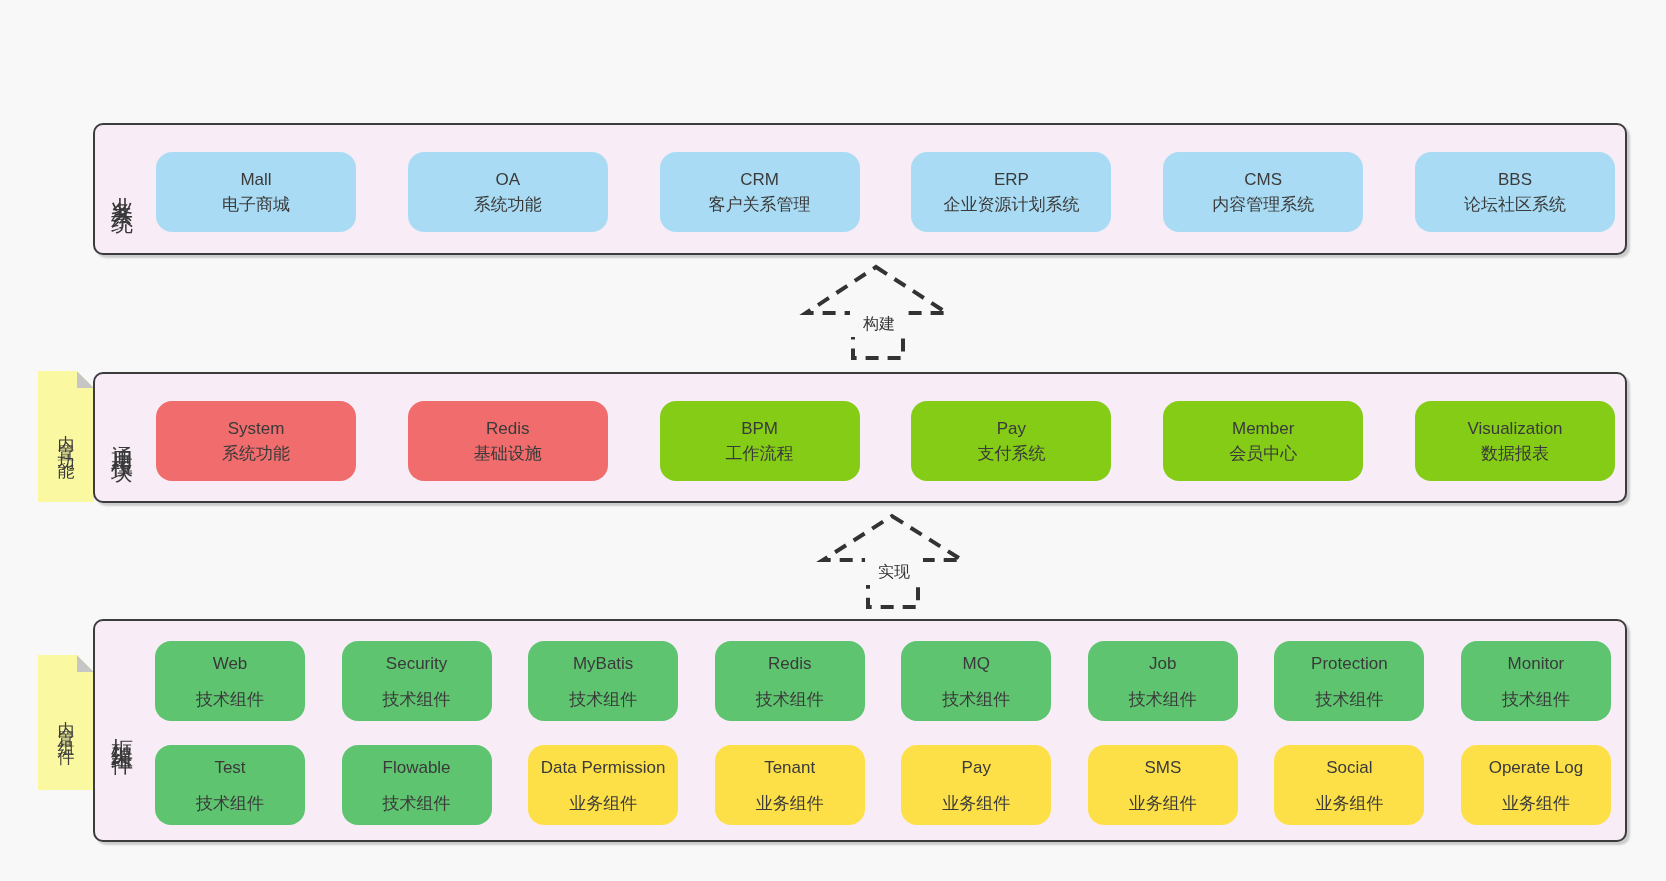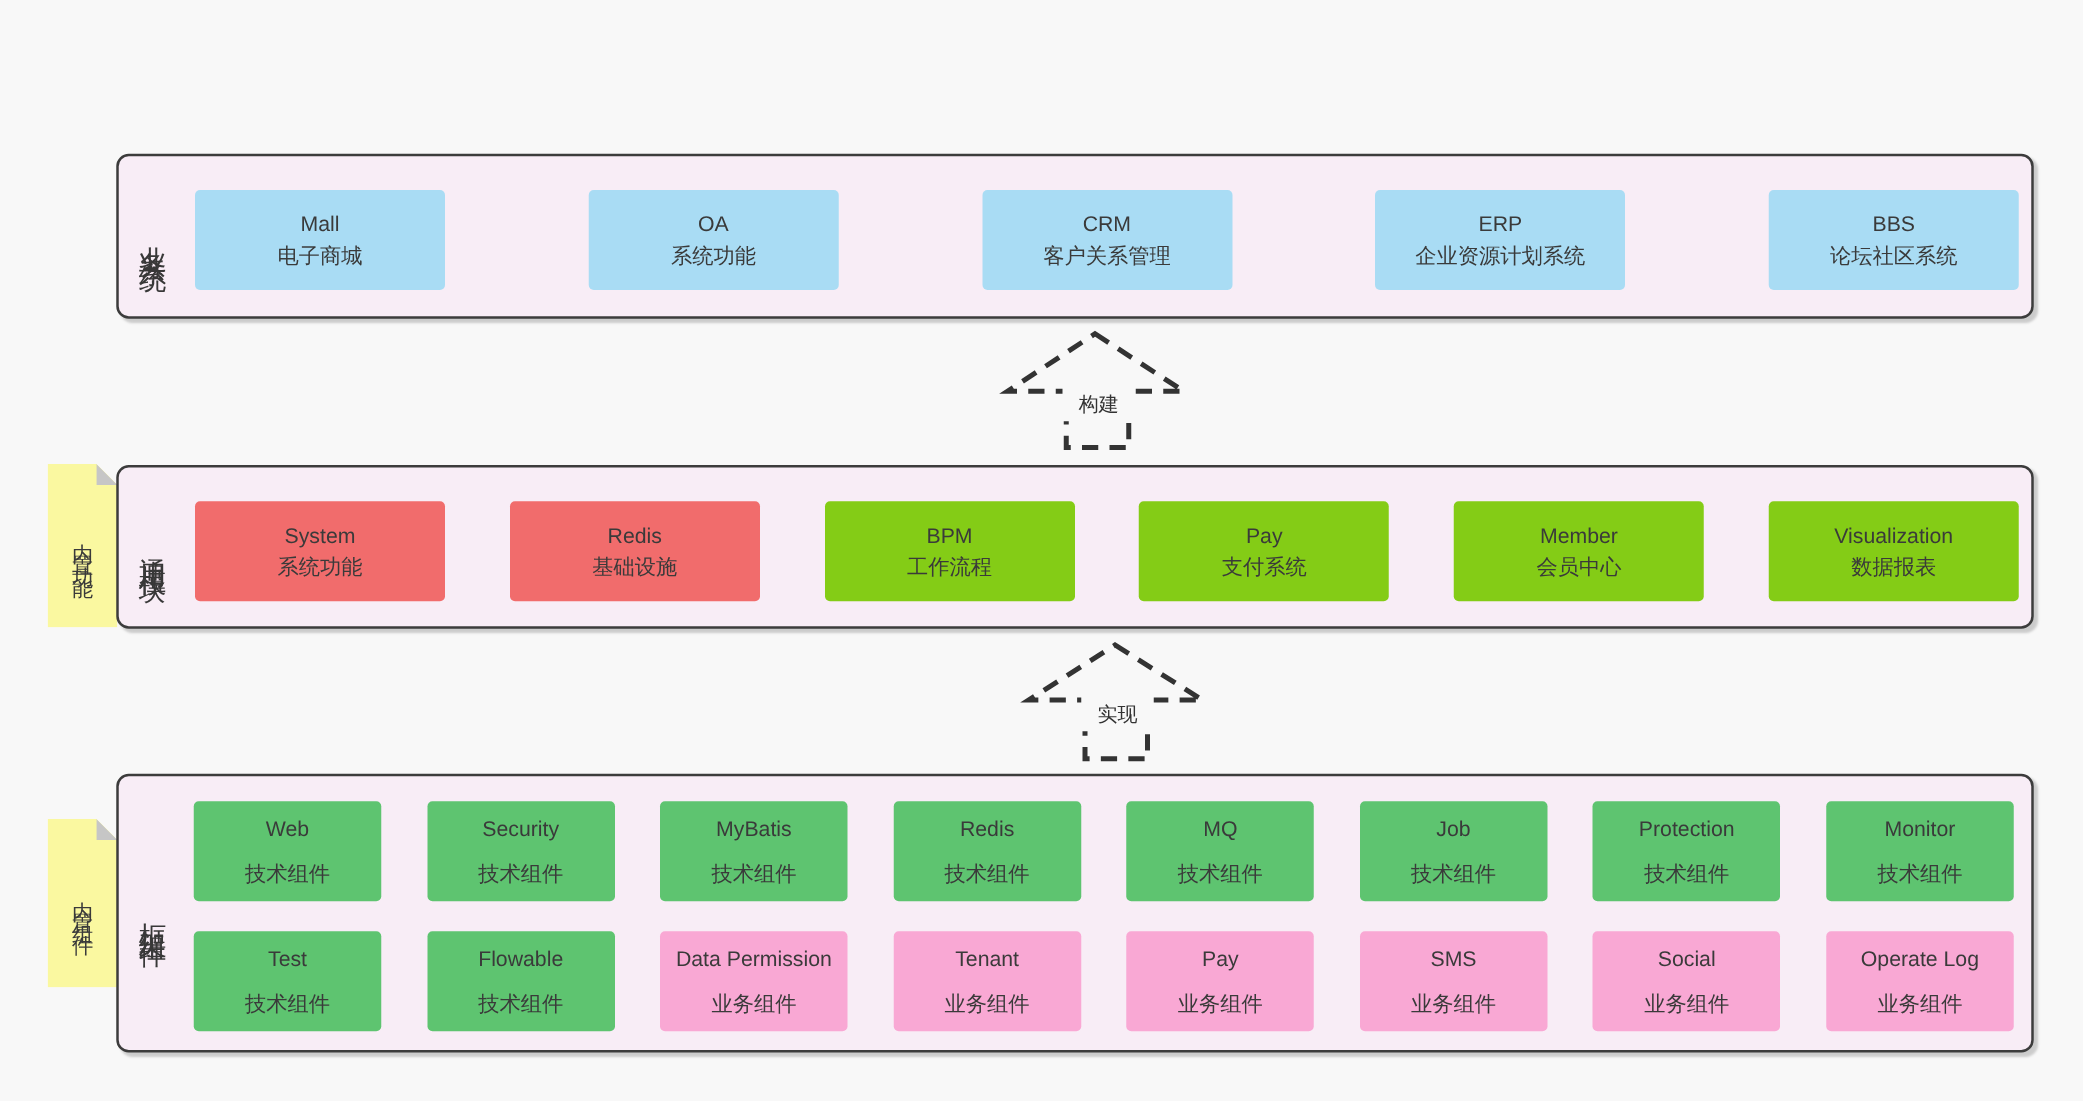--- a/index.html
+++ b/index.html
@@ -22,32 +22,32 @@
     writing-mode:vertical-rl; text-orientation:upright;
     font-size:22px; letter-spacing:5px; color:#383838; white-space:nowrap;
   }
   .boxes{
     position:absolute; display:flex; justify-content:space-between;
   }
   .row6{left:61px; width:1459px; top:27px;}
   .row8a{left:60px; width:1456px; top:20px;}
   .row8b{left:60px; width:1456px; top:124px;}
   .box{
-    box-sizing:border-box; height:80px; border-radius:4px;
+    box-sizing:border-box; height:80px; border-radius:16px;
     display:flex; flex-direction:column; justify-content:center; align-items:center;
     text-align:center; font-size:17px; line-height:25px; color:#3a3a3a;
     padding:0 12px;
   }
   .w200{width:200px;}
   .w150{width:150px; padding:0 10px;gap:11px;}
   .blue{background:#a9dcf4;}
   .red{background:#f16c6c;}
   .pink{background:#84cc16;}
   .green{background:#5ec470;}
-  .lightgreen{background:#f9a8d4;}
+  .lightgreen{background:#fde047;}
   .sticky{
     position:absolute; left:38px; width:56px; box-sizing:border-box;
     background:#faf8a0;
     clip-path:polygon(0 0, calc(100% - 17px) 0, 100% 17px, 100% 100%, 0 100%);
     display:flex; align-items:center; justify-content:center;
   }
   #sticky-modules{top:371px;height:131px;}
   #sticky-components{top:655px;height:135px;}
   .sticky .fold{
     position:absolute; top:0; right:0; width:17px; height:17px;
@@ -88,20 +88,24 @@
         <div>OA</div>
         <div>系统功能</div>
       </div>
       <div class="box w200 blue">
         <div>CRM</div>
         <div>客户关系管理</div>
       </div>
       <div class="box w200 blue">
         <div>ERP</div>
         <div>企业资源计划系统</div>
+      </div>
+      <div class="box w200 blue">
+        <div>CMS</div>
+        <div>内容管理系统</div>
       </div>
       <div class="box w200 blue">
         <div>BBS</div>
         <div>论坛社区系统</div>
       </div>
     </div>
   </section>
 
   <svg class="arrow-svg" id="arrow-build" width="160" height="104" viewBox="0 0 160 104">
     <polygon class="arrow-outline" points="80,9 151,55 107,55 107,100 57,100 57,55 10,55"></polygon>

